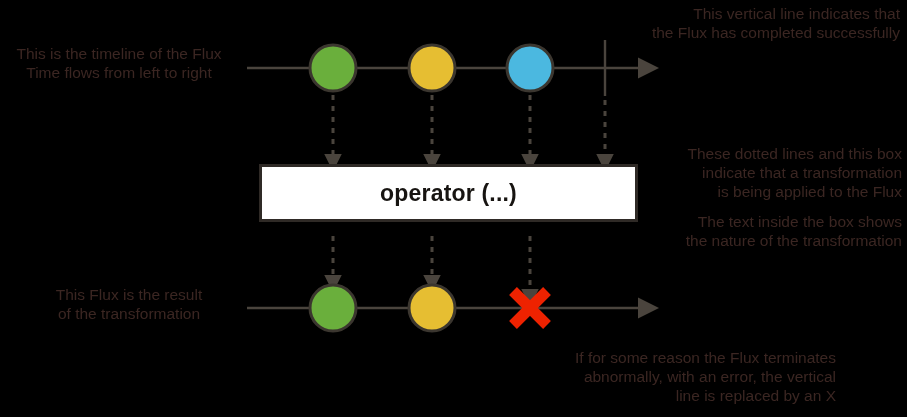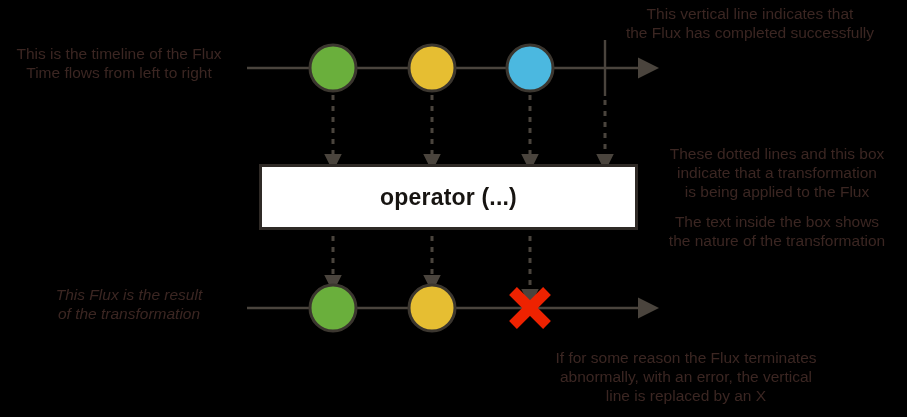--- a/index.html
+++ b/index.html
@@ -26,36 +26,36 @@
   .annot {
     position: absolute;
     color: #3b2622;
     font-family: "Liberation Sans", sans-serif;
     font-size: 15.5px;
     line-height: 19px;
     white-space: pre;
     letter-spacing: 0px;
   }
   .annot.center { text-align: center; }
-  .annot.left   { text-align: center; }
+  .annot.left   { text-align: right; }
 
   #a-timeline { left: 0px;   top: 44px;  width: 238px; }
   #a-items    { left: 275px; top: 14px;  width: 320px; }
   #a-complete { left: 600px; top: 4px;   width: 300px; }
   #a-dotted   { left: 652px; top: 144px; width: 250px; }
   #a-boxtext  { left: 652px; top: 212px; width: 250px; }
-  #a-result   { left: 30px;  top: 285px; width: 198px; font-style: italic; }
+  #a-result   { left: 30px;  top: 285px; width: 198px; }
   #a-error    { left: 508px; top: 348px; width: 300px; margin-left: 28px; }
 
   #op-box {
     position: absolute;
     left: 259px;
     top: 164px;
     width: 379px;
-    height: 66px;
+    height: 58px;
     background: #ffffff;
     border: 3px solid #2f2a26;
     box-sizing: border-box;
     display: flex;
     align-items: center;
     justify-content: center;
   }
   #op-label {
     font-family: "Liberation Sans", sans-serif;
     font-size: 23px;

